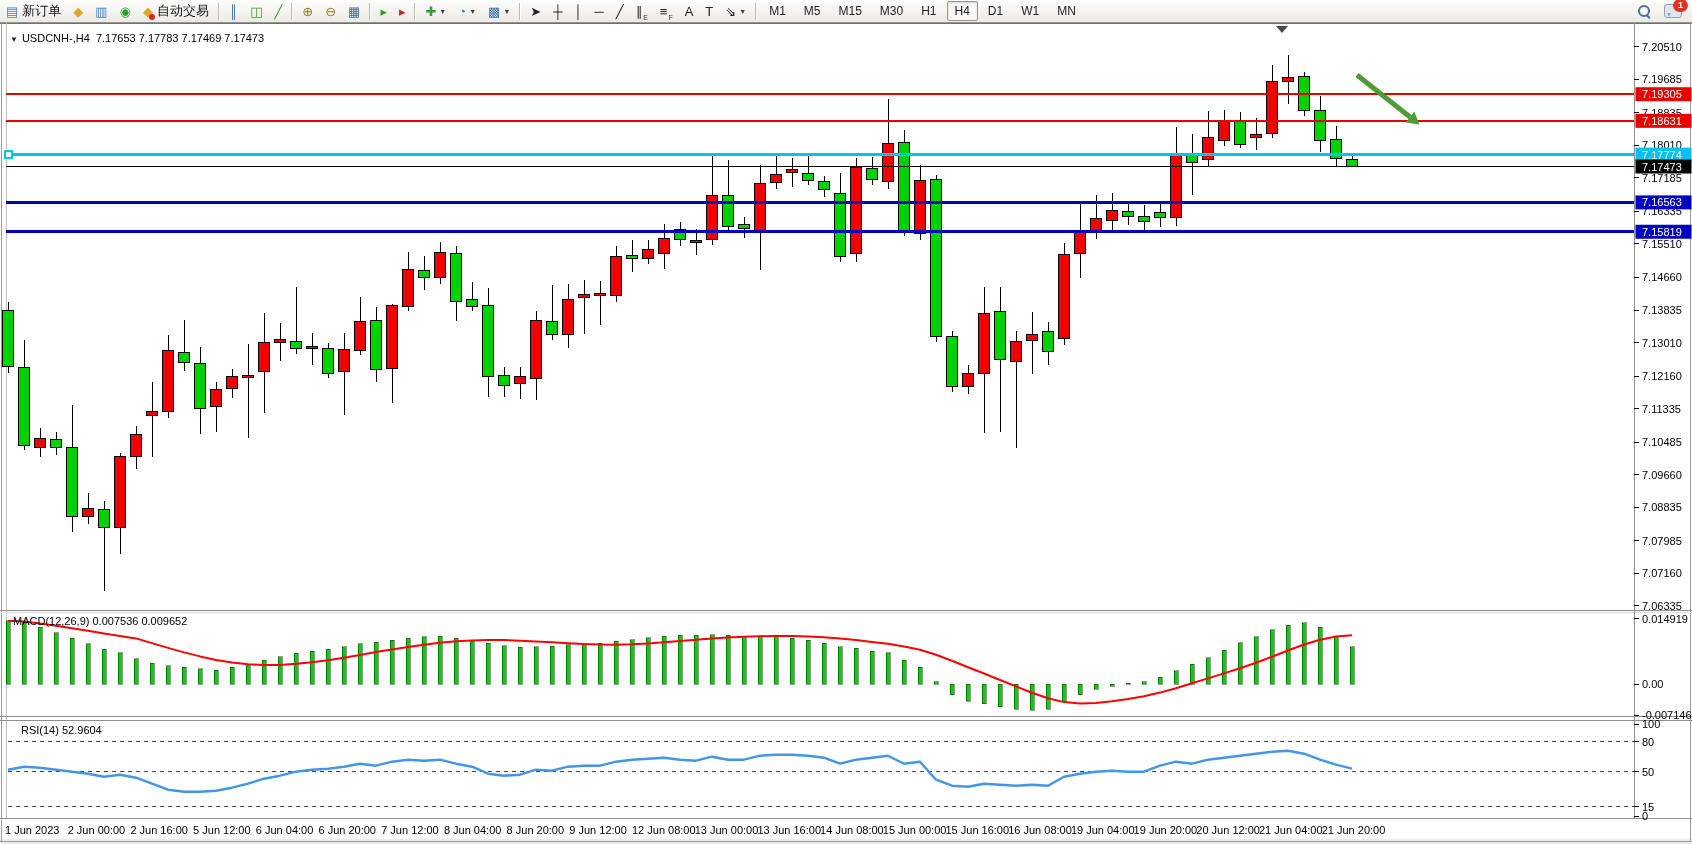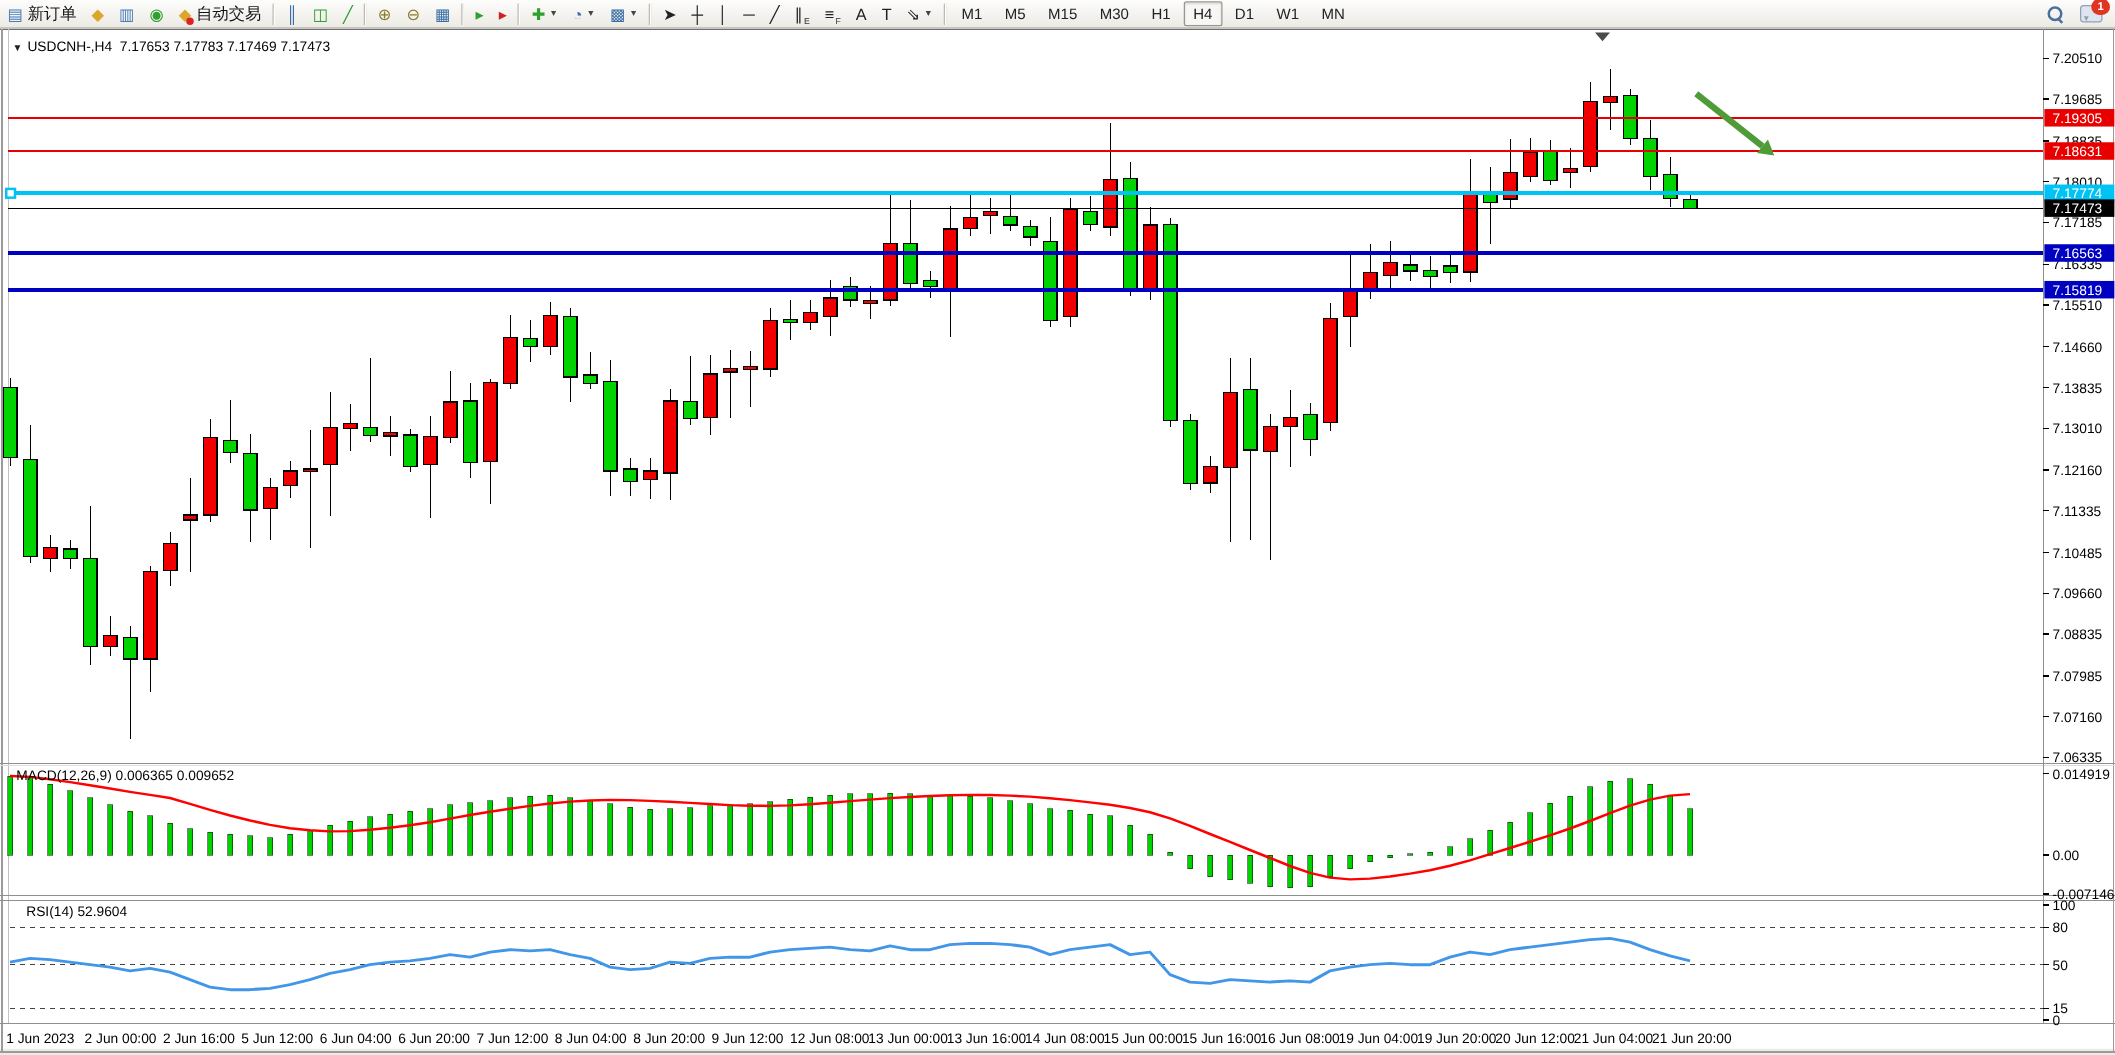--- a/index.html
+++ b/index.html
@@ -515,16 +515,16 @@
       <text x="1133.6000000000001" y="834" font-size="11" fill="#000">19 Jun 20:00</text>
       <text x="1196.3" y="834" font-size="11" fill="#000">20 Jun 12:00</text>
       <text x="1259" y="834" font-size="11" fill="#000">21 Jun 04:00</text>
       <text x="1321.7" y="834" font-size="11" fill="#000">21 Jun 20:00</text>
       <line x1="1357" y1="75" x2="1410" y2="117" stroke="#4e9b37" stroke-width="5"></line>
       <path d="M1419.4049505181501,124.45297965589253 L1405.6524285340627,122.48622113558756 L1414.3475714659373,111.51377886441244 Z" fill="#4e9b37"></path>
     </svg>
 
   <div class="ovl" id="chart-title"><span class="caret">▼</span><span>USDCNH-,H4</span>&nbsp;&nbsp;<span>7.17653 7.17783 7.17469 7.17473</span></div>
 
-  <div class="ovl" id="macd-label"><span>MACD(12,26,9)</span>&nbsp;<span>0.006365 0.009652</span></div>
+  <div class="ovl" id="macd-label"><span>MACD(12,26,9)</span>&nbsp;<span>0.007536 0.009652</span></div>
 
   <div class="ovl" id="rsi-label"><span>RSI(14)</span>&nbsp;<span>52.9604</span></div>
 </div>
 
 </body></html>

